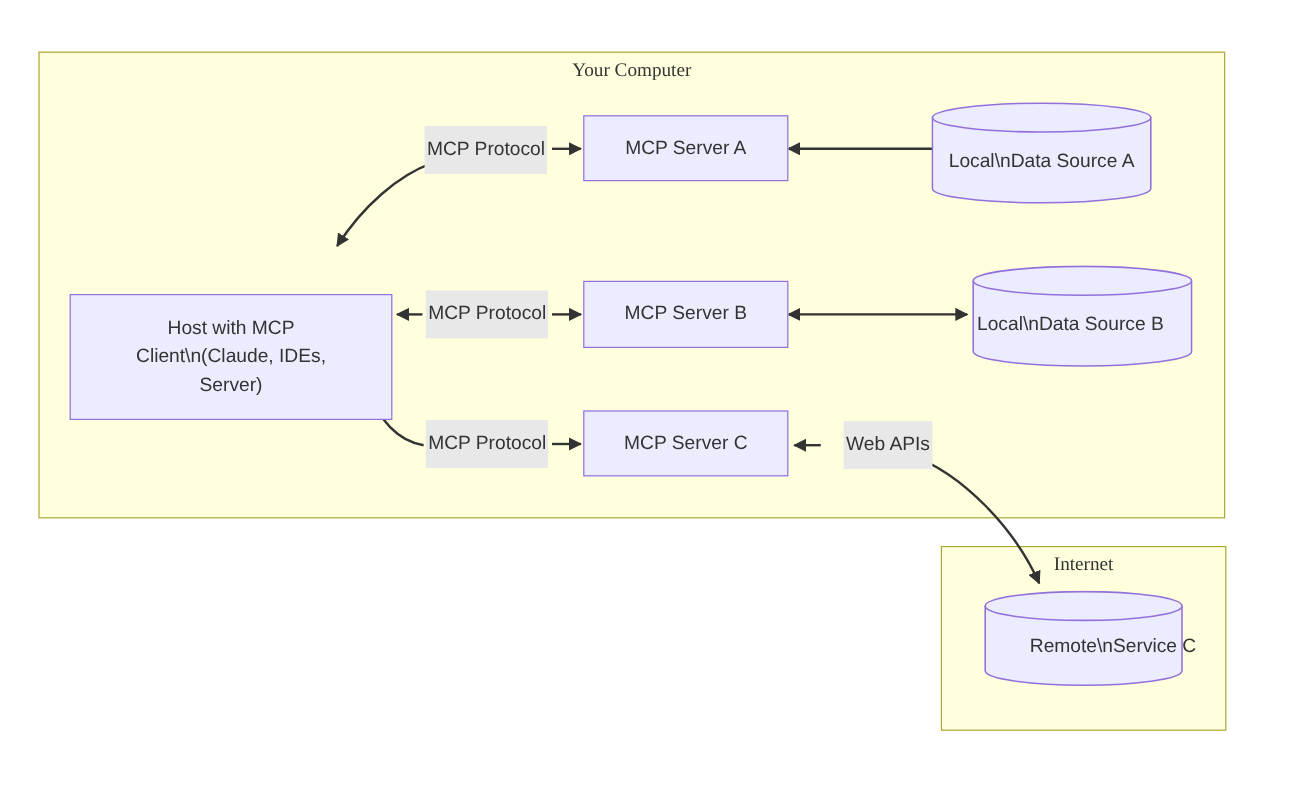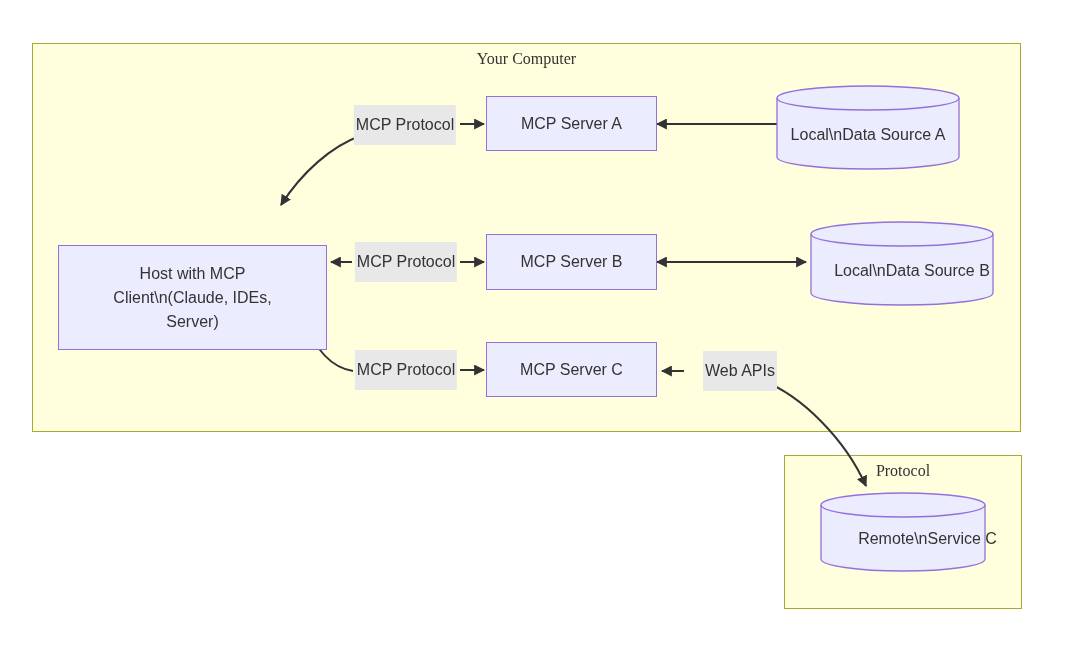--- a/index.html
+++ b/index.html
@@ -35,21 +35,21 @@
 </head>
 <body>
 
 <div class="canvas">
 
   <div class="cluster" style="left:32px;top:43px;width:989px;height:389px;">
     <div class="cluster-title">Your Computer</div>
   </div>
 
   <div class="cluster" style="left:784px;top:455px;width:238px;height:154px;">
-    <div class="cluster-title">Protocol</div>
+    <div class="cluster-title">Internet</div>
   </div>
 
   <svg class="edges" width="1080" height="662" viewBox="0 0 1080 662">
     <defs>
       <marker id="arrow" viewBox="0 0 10 10" refX="9" refY="5" markerWidth="11" markerHeight="11" markerUnits="userSpaceOnUse" orient="auto-start-reverse">
         <path d="M0,0 L10,5 L0,10 z" fill="#333333"></path>
       </marker>
     </defs>
     <g stroke="#333333" stroke-width="2" fill="none">
       <path d="M360,136 C332,146 302,172 281,205" marker-end="url(#arrow)"></path>
@@ -86,21 +86,21 @@
   </div>
 
   <div class="cylinder" style="left:776px;top:85px;width:184px;height:85px;">
     <svg width="184" height="85" viewBox="0 0 184 85">
       <path d="M1,13 A91,12 0 0 1 183,13 L183,72 A91,12 0 0 1 1,72 Z" fill="#ececff" stroke="#9370db" stroke-width="1.3"></path>
       <path d="M1,13 A91,12 0 0 0 183,13" fill="none" stroke="#9370db" stroke-width="1.3"></path>
     </svg>
     <div class="cyl-label">Local\nData Source A</div>
   </div>
 
-  <div class="cylinder" style="left:810px;top:221px;width:164px;height:85px;padding-left:20px;">
+  <div class="cylinder" style="left:810px;top:221px;width:164px;height:85px;">
     <svg width="184" height="85" viewBox="0 0 184 85">
       <path d="M1,13 A91,12 0 0 1 183,13 L183,72 A91,12 0 0 1 1,72 Z" fill="#ececff" stroke="#9370db" stroke-width="1.3"></path>
       <path d="M1,13 A91,12 0 0 0 183,13" fill="none" stroke="#9370db" stroke-width="1.3"></path>
     </svg>
     <div class="cyl-label">Local\nData Source B</div>
   </div>
 
   <div class="cylinder" style="left:820px;top:492px;width:167px;height:80px;padding-left:24px;">
     <svg width="167" height="80" viewBox="0 0 167 80">
       <path d="M1,13 A82,12 0 0 1 165,13 L165,67 A82,12 0 0 1 1,67 Z" fill="#ececff" stroke="#9370db" stroke-width="1.3"></path>

